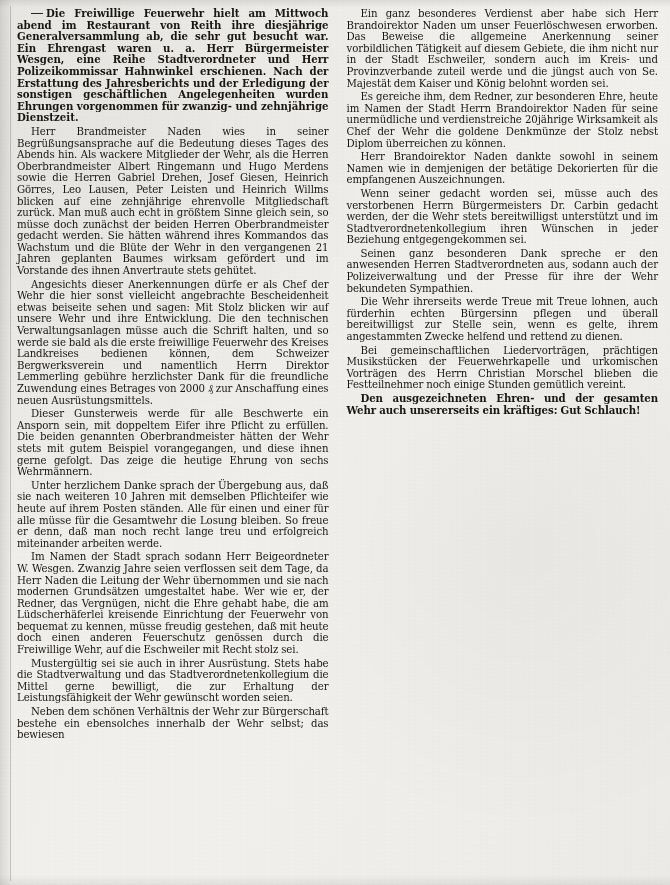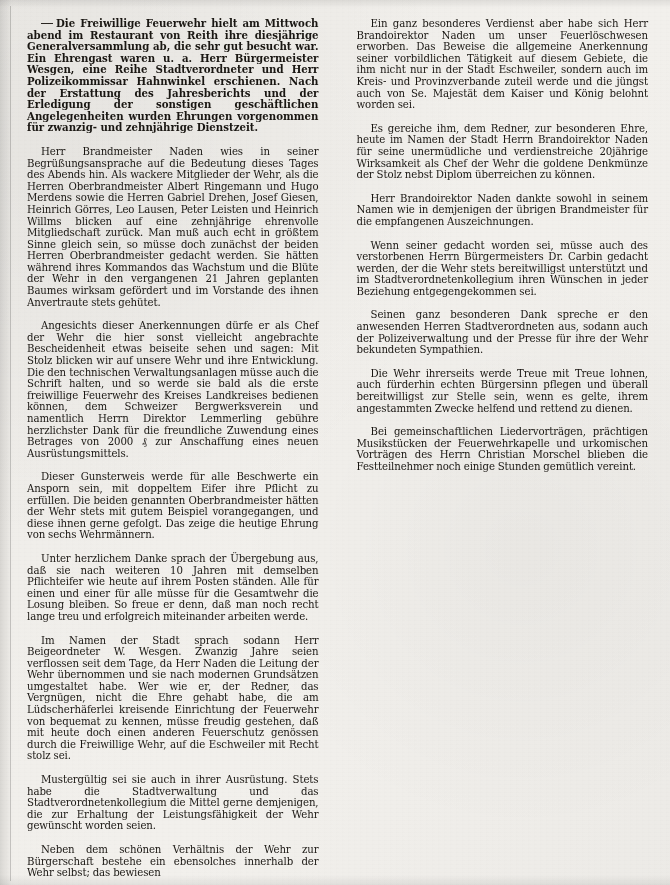--- a/index.html
+++ b/index.html
@@ -57,21 +57,21 @@
     line-height: 11.6px;
     text-align: justify;
     color: #1a1713;
     letter-spacing: -0.1px;
     word-spacing: -0.2px;
     hyphens: auto;
     text-rendering: optimizeLegibility;
     font-synthesis: none;
   }
   .fraktur p {
-    margin: 12px;
+    margin: 2px;
     text-indent: 14px;
   }
   .fraktur p.noindent {
     text-indent: 0;
   }
   .dateline-mark {
     display: inline-block;
     width: 12px;
     border-bottom: 1px solid #2a2622;
     transform: translateY(-3px);
@@ -124,29 +124,30 @@
 
     <div class="col col-left fraktur">
       <p>
         <span class="dateline-mark"></span><span class="lead-caps">Die Freiwillige Feuerwehr hielt am Mittwoch abend im Restaurant von Reith ihre diesjährige Generalversammlung ab, die sehr gut besucht war. Ein Ehrengast waren u. a. Herr Bürgermeister Wesgen, eine Reihe Stadtverordneter und Herr Polizeikommissar Hahnwinkel erschienen. Nach der Erstattung des Jahresberichts und der Erledigung der sonstigen geschäftlichen Angelegenheiten wurden Ehrungen vorgenommen für zwanzig- und zehnjährige Dienstzeit.</span>
       </p>
       <p>Herr Brandmeister Naden wies in seiner Begrüßungsansprache auf die Bedeutung dieses Tages des Abends hin. Als wackere Mitglieder der Wehr, als die Herren Oberbrandmeister Albert Ringemann und Hugo Merdens sowie die Herren Gabriel Drehen, Josef Giesen, Heinrich Görres, Leo Lausen, Peter Leisten und Heinrich Willms blicken auf eine zehnjährige ehrenvolle Mitgliedschaft zurück. Man muß auch echt in größtem Sinne gleich sein, so müsse doch zunächst der beiden Herren Oberbrandmeister gedacht werden. Sie hätten während ihres Kommandos das Wachstum und die Blüte der Wehr in den vergangenen 21 Jahren geplanten Baumes wirksam gefördert und im Vorstande des ihnen Anvertraute stets gehütet.</p>
       <p>Angesichts dieser Anerkennungen dürfe er als Chef der Wehr die hier sonst vielleicht angebrachte Bescheidenheit etwas beiseite sehen und sagen: Mit Stolz blicken wir auf unsere Wehr und ihre Entwicklung. Die den technischen Verwaltungsanlagen müsse auch die Schrift halten, und so werde sie bald als die erste freiwillige Feuerwehr des Kreises Landkreises bedienen können, dem Schweizer Bergwerksverein und namentlich Herrn Direktor Lemmerling gebühre herzlichster Dank für die freundliche Zuwendung eines Betrages von 2000 ₰ zur Anschaffung eines neuen Ausrüstungsmittels.</p>
       <p>Dieser Gunsterweis werde für alle Beschwerte ein Ansporn sein, mit doppeltem Eifer ihre Pflicht zu erfüllen. Die beiden genannten Oberbrandmeister hätten der Wehr stets mit gutem Beispiel vorangegangen, und diese ihnen gerne gefolgt. Das zeige die heutige Ehrung von sechs Wehrmännern.</p>
       <p>Unter herzlichem Danke sprach der Übergebung aus, daß sie nach weiteren 10 Jahren mit demselben Pflichteifer wie heute auf ihrem Posten ständen. Alle für einen und einer für alle müsse für die Gesamtwehr die Losung bleiben. So freue er denn, daß man noch recht lange treu und erfolgreich miteinander arbeiten werde.</p>
       <p>Im Namen der Stadt sprach sodann Herr Beigeordneter W. Wesgen. Zwanzig Jahre seien verflossen seit dem Tage, da Herr Naden die Leitung der Wehr übernommen und sie nach modernen Grundsätzen umgestaltet habe. Wer wie er, der Redner, das Vergnügen, nicht die Ehre gehabt habe, die am Lüdscherhäferlei kreisende Einrichtung der Feuerwehr von bequemat zu kennen, müsse freudig gestehen, daß mit heute doch einen anderen Feuerschutz genössen durch die Freiwillige Wehr, auf die Eschweiler mit Recht stolz sei.</p>
-      <p>Mustergültig sei sie auch in ihrer Ausrüstung. Stets habe die Stadtverwaltung und das Stadtverordnetenkollegium die Mittel gerne demjenigen, die zur Erhaltung der Leistungsfähigkeit der Wehr gewünscht worden seien.</p>
+      <p>Mustergültig sei sie auch in ihrer Ausrüstung. Stets habe die Stadtverwaltung und das Stadtverordnetenkollegium die Mittel gerne bewilligt, die zur Erhaltung der Leistungsfähigkeit der Wehr gewünscht worden seien.</p>
       <p>Neben dem schönen Verhältnis der Wehr zur Bürgerschaft bestehe ein ebensolches innerhalb der Wehr selbst; das bewiesen</p>
     </div>
 
     <div class="col col-right fraktur">
       <p>Ein ganz besonderes Verdienst aber habe sich Herr Brandoirektor Naden um unser Feuerlöschwesen erworben. Das Beweise die allgemeine Anerkennung seiner vorbildlichen Tätigkeit auf diesem Gebiete, die ihm nicht nur in der Stadt Eschweiler, sondern auch im Kreis- und Provinzverbande zuteil werde und die jüngst auch von Se. Majestät dem Kaiser und König belohnt worden sei.</p>
       <p>Es gereiche ihm, dem Redner, zur besonderen Ehre, heute im Namen der Stadt Herrn Brandoirektor Naden für seine unermüdliche und verdienstreiche 20jährige Wirksamkeit als Chef der Wehr die goldene Denkmünze der Stolz nebst Diplom überreichen zu können.</p>
-      <p>Herr Brandoirektor Naden dankte sowohl in seinem Namen wie in demjenigen der übrigen Brandmeister für die empfangenen Auszeichnungen.</p>
+      <p>Herr Brandoirektor Naden dankte sowohl in seinem Namen wie in demjenigen der betätige Dekorierten für die empfangenen Auszeichnungen.</p>
       <p>Wenn seiner gedacht worden sei, müsse auch des verstorbenen Herrn Bürgermeisters Dr. Carbin gedacht werden, der die Wehr stets bereitwilligst unterstützt und im Stadtverordnetenkollegium ihren Wünschen in jeder Beziehung entgegengekommen sei.</p>
       <p>Seinen ganz besonderen Dank spreche er den anwesenden Herren Stadtverordneten aus, sodann auch der Polizeiverwaltung und der Presse für ihre der Wehr bekundeten Sympathien.</p>
       <p>Die Wehr ihrerseits werde Treue mit Treue lohnen, auch fürderhin echten Bürgersinn pflegen und überall bereitwilligst zur Stelle sein, wenn es gelte, ihrem angestammten Zwecke helfend und rettend zu dienen.</p>
       <p>Bei gemeinschaftlichen Liedervorträgen, prächtigen Musikstücken der Feuerwehrkapelle und urkomischen Vorträgen des Herrn Christian Morschel blieben die Festteilnehmer noch einige Stunden gemütlich vereint.</p>
+      <p class="end-note">Den ausgezeichneten Ehren- und der gesamten Wehr auch unsererseits ein kräftiges: Gut Schlauch!</p>
     </div>
 
   </div>
   <div class="scan-noise"></div>
 </div>
 
 </body></html>

